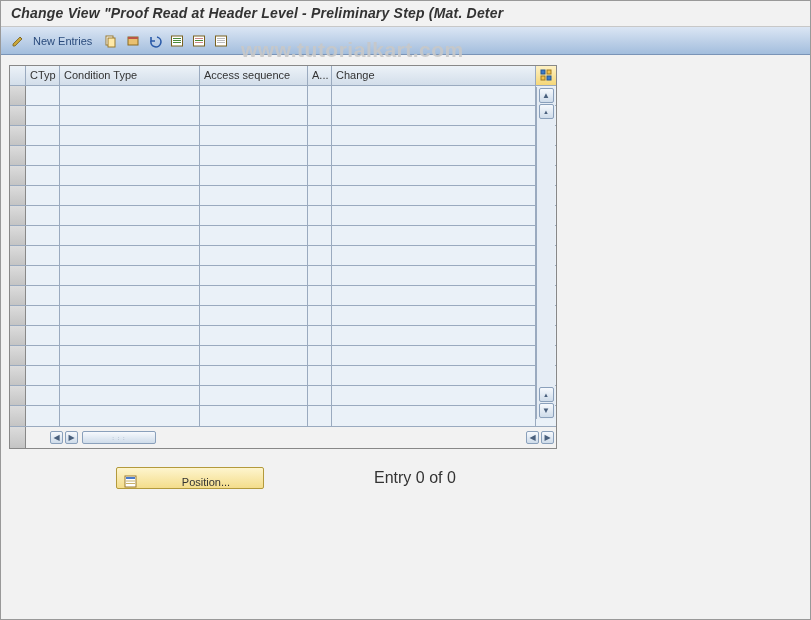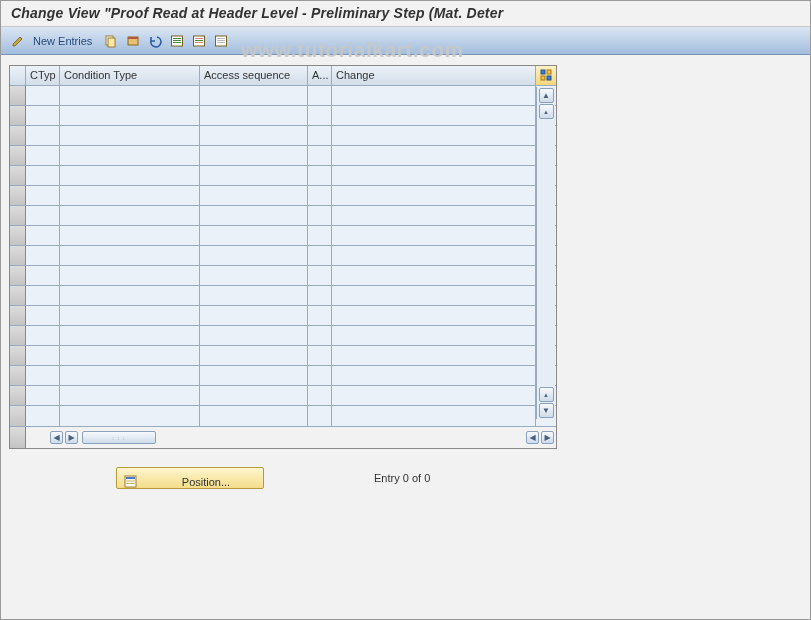--- a/index.html
+++ b/index.html
@@ -220,21 +220,21 @@
     width:14px; height:14px;
     display:flex; align-items:center; justify-content:center;
   }
   .pos-btn .lbl {
     font-size: 11px;
     color: #333;
     flex:1;
     text-align:center;
   }
   .entry-text {
-    font-size: 11px;
+    font-size: 16px;
     color: #333;
   }
   
   .watermark {
     position: absolute;
     top: 37px;
     left: 240px;
     font-size: 21px;
     font-weight: bold;
     color: rgba(200,200,200,0.9);

